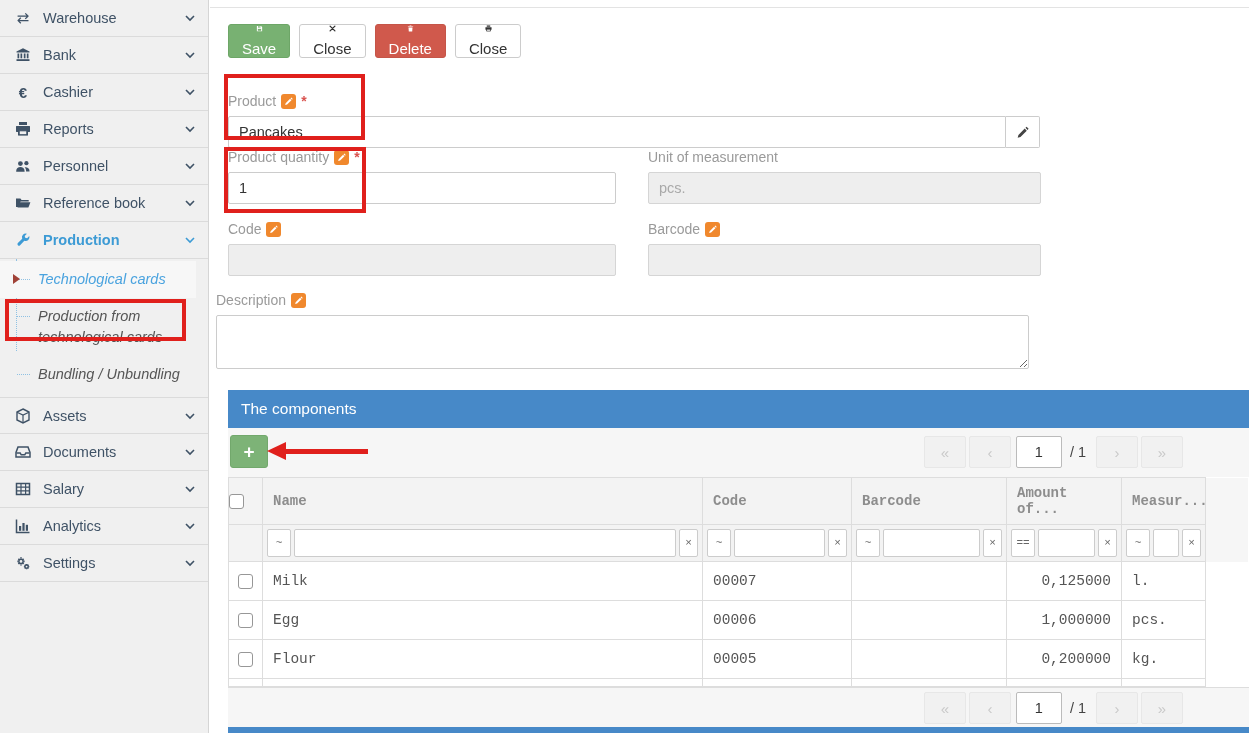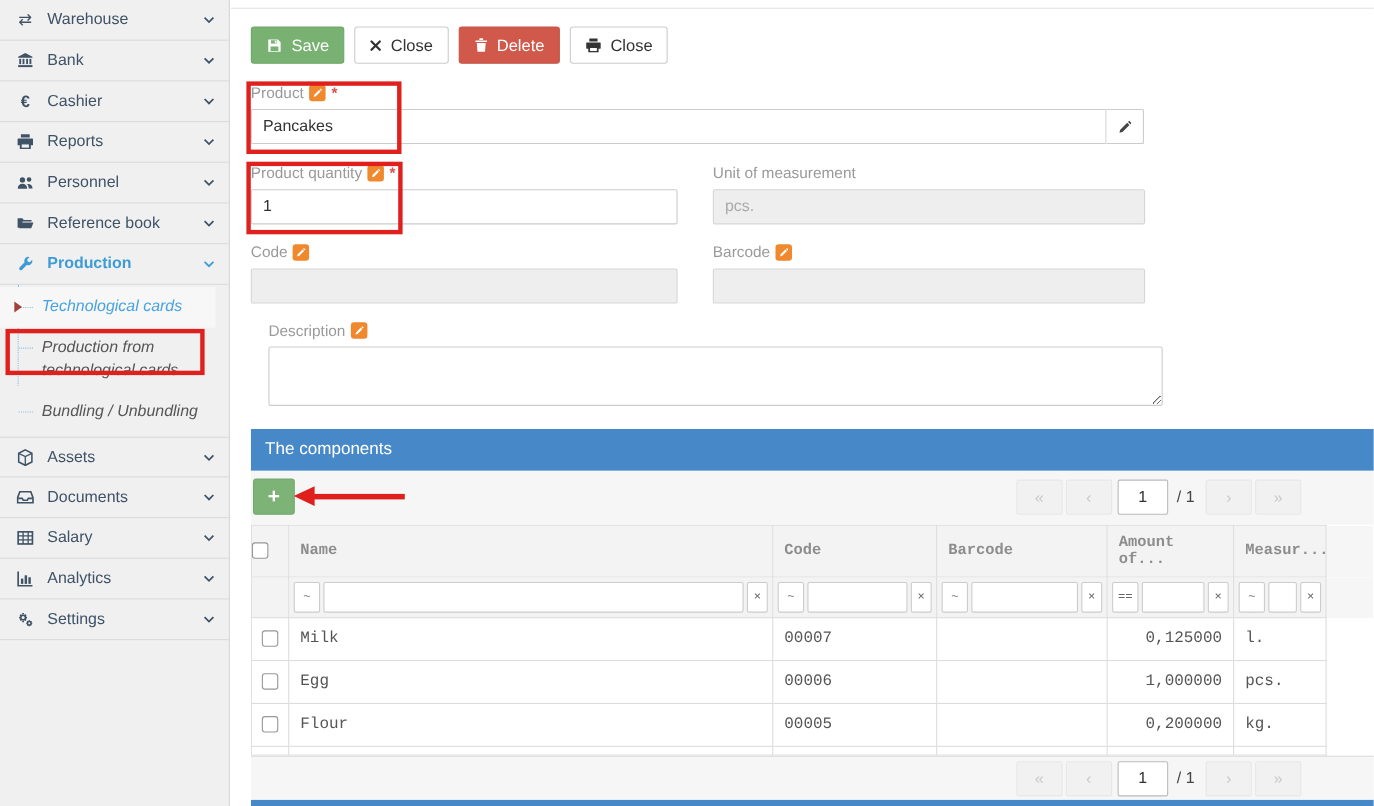--- a/index.html
+++ b/index.html
@@ -22,21 +22,21 @@
   .subnav-item.selected { color:#4aa3df; background:#f7f7f7; }
   .tri { position:absolute; left:13px; top:13px; width:0; height:0;
          border-left:7px solid #a04237; border-top:5px solid transparent; border-bottom:5px solid transparent; }
 
   
   .content { position:absolute; left:210px; top:0; width:1039px; height:733px; background:#fff; }
   .topline { position:absolute; top:7px; left:0; right:0; height:1px; background:#e3e3e3; }
 
   .toolbar { position:absolute; top:24px; left:18px; display:flex; gap:9px; }
   .btn { display:inline-flex; align-items:center; gap:8px; height:34px; padding:0 13px; font-size:15px;
-         border-radius:3px; border:1px solid #ccc; background:#fff; color:#333; cursor:pointer; font-family:inherit; }
+         border-radius:3px; border:1px solid #ccc; background:#fff; color:#333; cursor:pointer; font-family:inherit;flex-direction:column; }
   .btn.green { background:#78b172; border-color:#6da667; color:#fff; }
   .btn.red   { background:#d0594c; border-color:#c55548; color:#fff; }
 
   .fgroup { position:absolute; }
   .flabel { font-size:14px; color:#9a9a9a; display:flex; align-items:center; gap:5px; margin-bottom:7px; height:16px; }
   .req { color:#d9534f; font-weight:bold; }
   .ebadge { width:15px; height:15px; background:#f0882d; border-radius:3px; flex:none;
             display:inline-flex; align-items:center; justify-content:center; }
   .finput { height:32px; border:1px solid #ccc; border-radius:2px; width:100%;
             padding:0 10px; font-size:14.5px; color:#333; background:#fff; font-family:inherit; }
@@ -327,21 +327,21 @@
       <button class="btn">
         <svg width="15" height="15" viewBox="0 0 16 16" fill="#333">
             <path d="M4 1h8v3H4z"></path>
             <path d="M1.5 5h13c.3 0 .5.2.5.5v5c0 .3-.2.5-.5.5H13v3.5H3V11H1.5c-.3 0-.5-.2-.5-.5v-5c0-.3.2-.5.5-.5z"></path>
             <rect x="4.2" y="9.8" width="7.6" height="3.9" fill="#fff" stroke="#333"></rect>
           </svg>
         <span>Close</span>
       </button>
     </div>
 
-    <div class="fgroup" style="top:76px; left:18px; width:812px;">
+    <div class="fgroup" style="top:93px; left:18px; width:812px;">
       <div class="flabel">
         <span>Product</span>
         <span class="ebadge">
             <svg width="9" height="9" viewBox="0 0 14 14">
               <path fill="#fff" d="M1.8 12.6l.8-3L9.4 2.8l2.2 2.2-6.8 6.8zM10.2 2l1.2-1.2 2.2 2.2-1.2 1.2z"></path>
             </svg>
           </span>
         <span class="req">*</span>
       </div>
       <div class="inputrow">
@@ -391,21 +391,21 @@
         <span>Barcode</span>
         <span class="ebadge">
             <svg width="9" height="9" viewBox="0 0 14 14">
               <path fill="#fff" d="M1.8 12.6l.8-3L9.4 2.8l2.2 2.2-6.8 6.8zM10.2 2l1.2-1.2 2.2 2.2-1.2 1.2z"></path>
             </svg>
           </span>
       </div>
       <input class="finput" disabled="" value="" style="">
     </div>
 
-    <div class="fgroup" style="top:292px; left:34px; width:813px;">
+    <div class="fgroup" style="top:292px; left:6px; width:813px;">
       <div class="flabel">
         <span>Description</span>
         <span class="ebadge">
             <svg width="9" height="9" viewBox="0 0 14 14">
               <path fill="#fff" d="M1.8 12.6l.8-3L9.4 2.8l2.2 2.2-6.8 6.8zM10.2 2l1.2-1.2 2.2 2.2-1.2 1.2z"></path>
             </svg>
           </span>
       </div>
       <textarea class="finput" style=""></textarea>
     </div>

